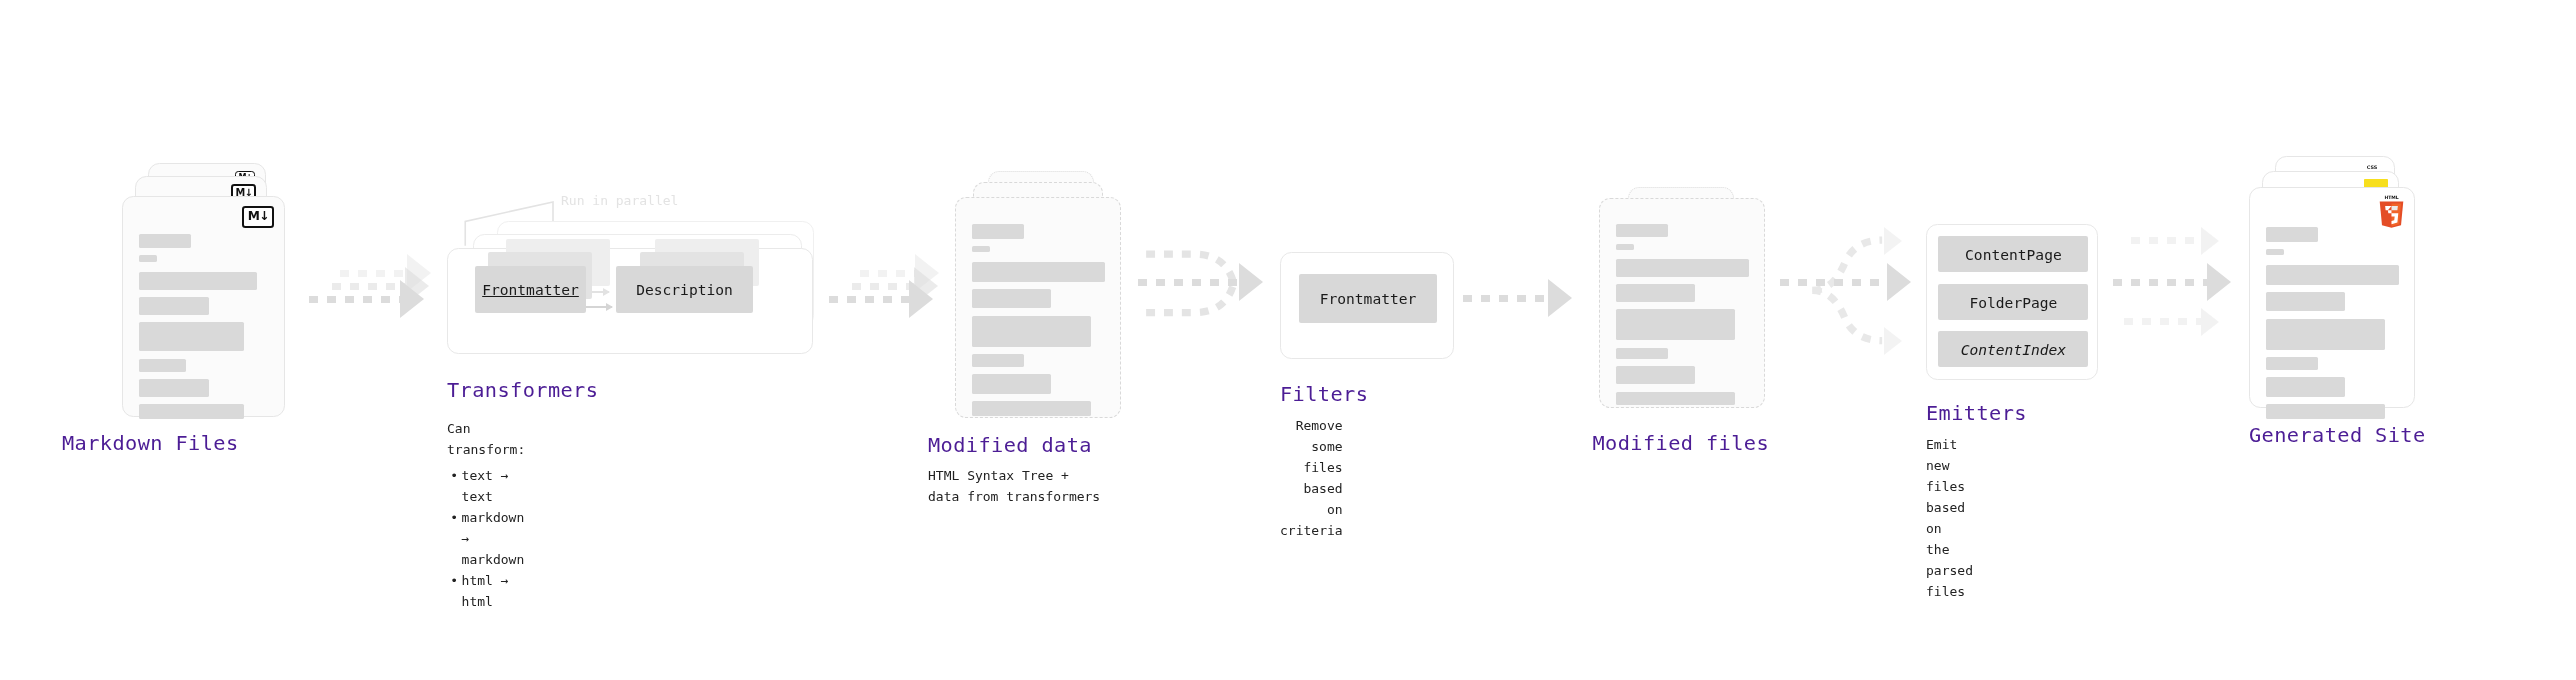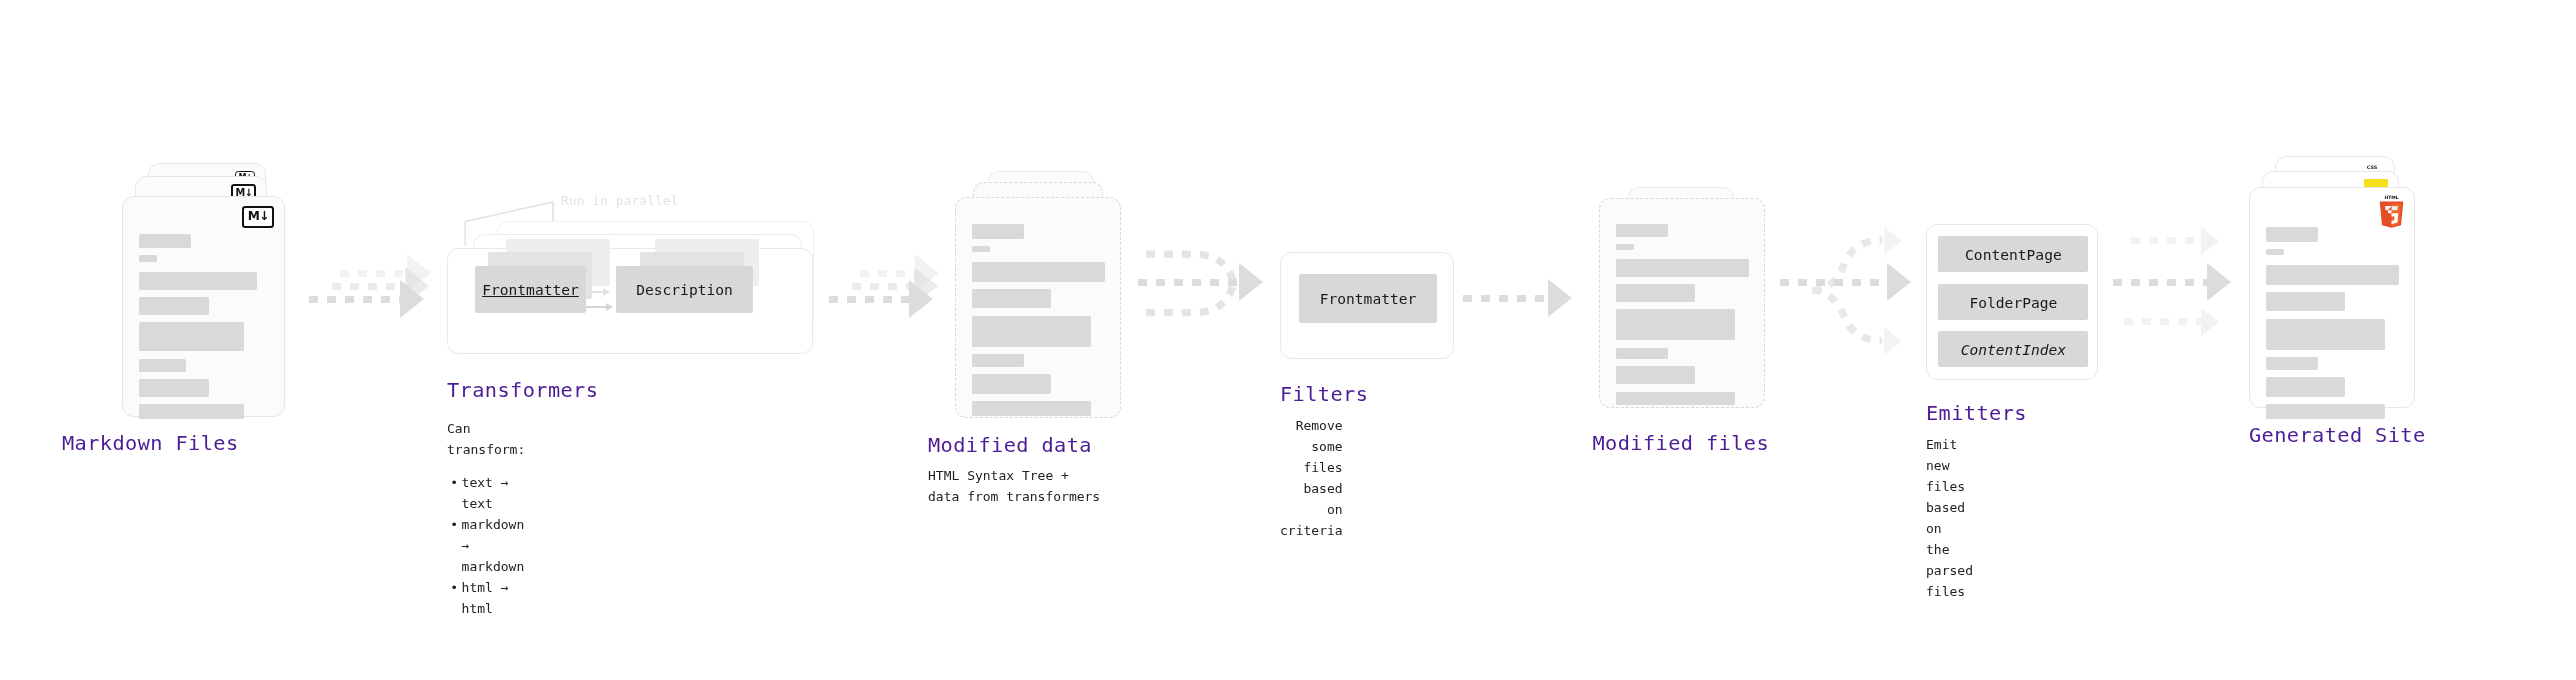--- a/index.html
+++ b/index.html
@@ -74,21 +74,21 @@
   }
 
   
   .title{
     position:absolute;font-size:20.3px;color:#4c1d95;white-space:nowrap;letter-spacing:0.4px;
   }
   .subtitle{
     position:absolute;font-size:13px;color:#222;line-height:21px;white-space:pre-line;
   }
   .bullets{position:absolute;font-size:13px;color:#222;line-height:21px;}
-  .bullets .hd{margin-bottom:12px;}
+  .bullets .hd{margin-bottom:5px;}
   .bullets ul{margin:0;padding-left:14.6px;list-style:none;}
   .bullets li{position:relative;}
   .bullets li::before{content:"\2022";position:absolute;left:-11.4px;color:#222;}
 
   
   .conn{position:absolute;height:0;}
   .dashline{
     position:absolute;height:7.3px;
     background-image:linear-gradient(to right,#dcdcdc 0 9px,transparent 9px 18px);
     background-size:18px 7.3px;background-repeat:repeat-x;

